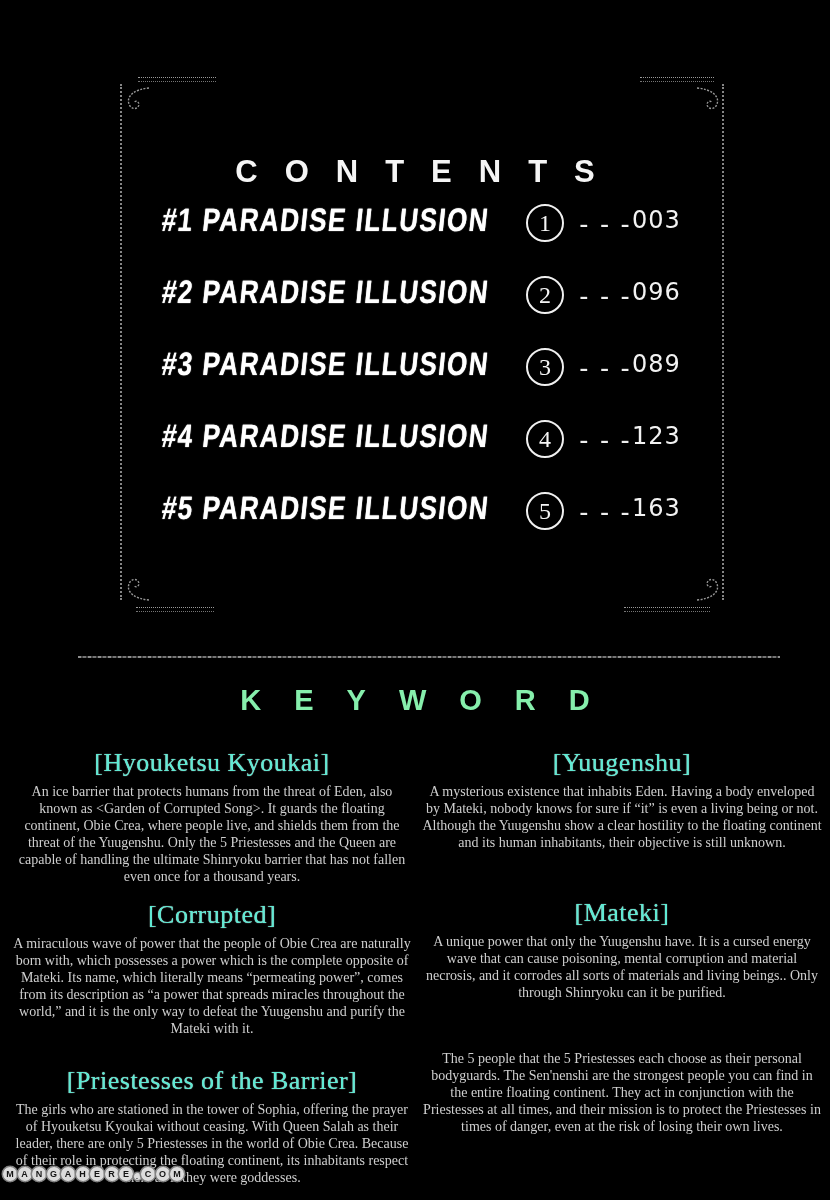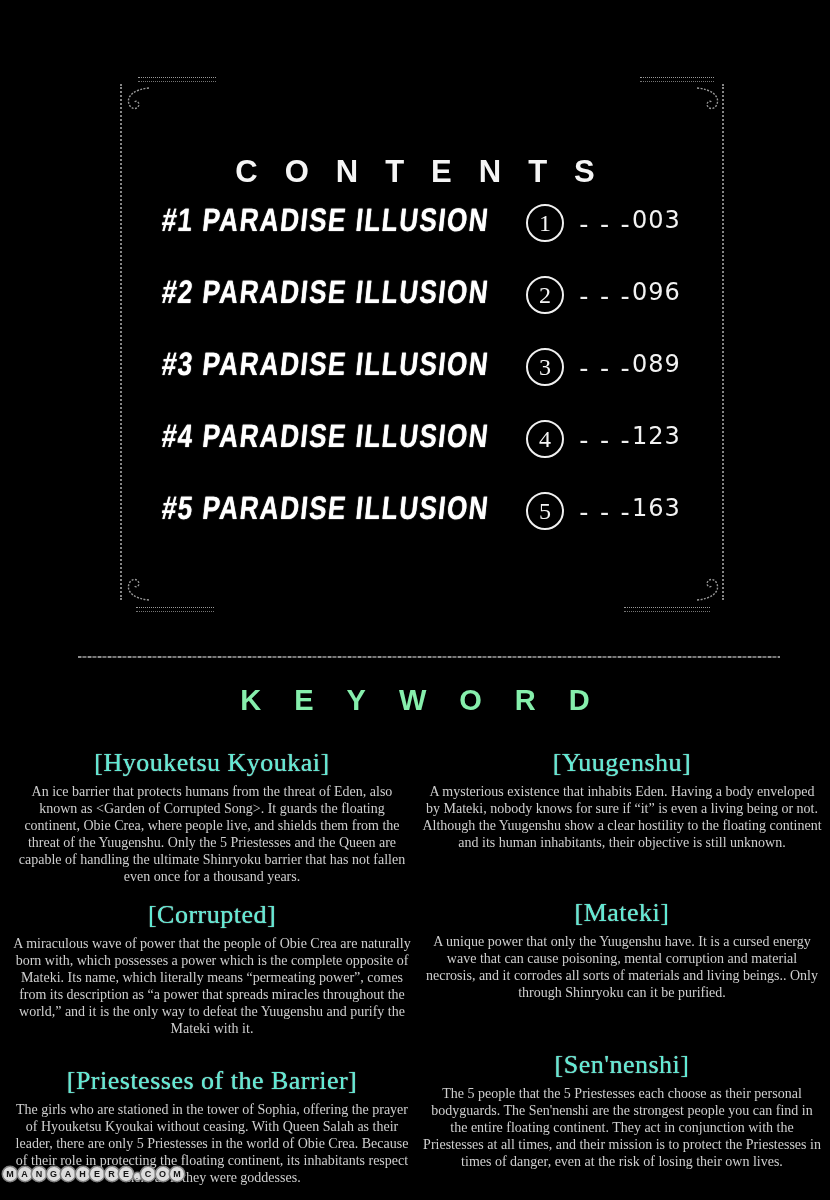--- a/index.html
+++ b/index.html
@@ -146,21 +146,20 @@
   </div>
   <div class="kw-entry pos-b-r">
     <h3 class="kw-term">[Mateki]</h3>
     <p class="kw-desc">A unique power that only the Yuugenshu have. It is a cursed energy wave that can cause poisoning, mental corruption and material necrosis, and it corrodes all sorts of materials and living beings.. Only through Shinryoku can it be purified.</p>
   </div>
   <div class="kw-entry pos-c-l">
     <h3 class="kw-term">[Priestesses of the Barrier]</h3>
     <p class="kw-desc">The girls who are stationed in the tower of Sophia, offering the prayer of Hyouketsu Kyoukai without ceasing. With Queen Salah as their leader, there are only 5 Priestesses in the world of Obie Crea. Because of their role in protecting the floating continent, its inhabitants respect them as if they were goddesses.</p>
   </div>
   <div class="kw-entry pos-c-r">
-    <h3 class="kw-term">[Sen'nenshi]</h3>
     <p class="kw-desc">The 5 people that the 5 Priestesses each choose as their personal bodyguards. The Sen'nenshi are the strongest people you can find in the entire floating continent. They act in conjunction with the Priestesses at all times, and their mission is to protect the Priestesses in times of danger, even at the risk of losing their own lives.</p>
   </div>
 
   <div class="watermark">
       <span class="wm-char">M</span>
       <span class="wm-char">A</span>
       <span class="wm-char">N</span>
       <span class="wm-char">G</span>
       <span class="wm-char">A</span>
       <span class="wm-char">H</span>

